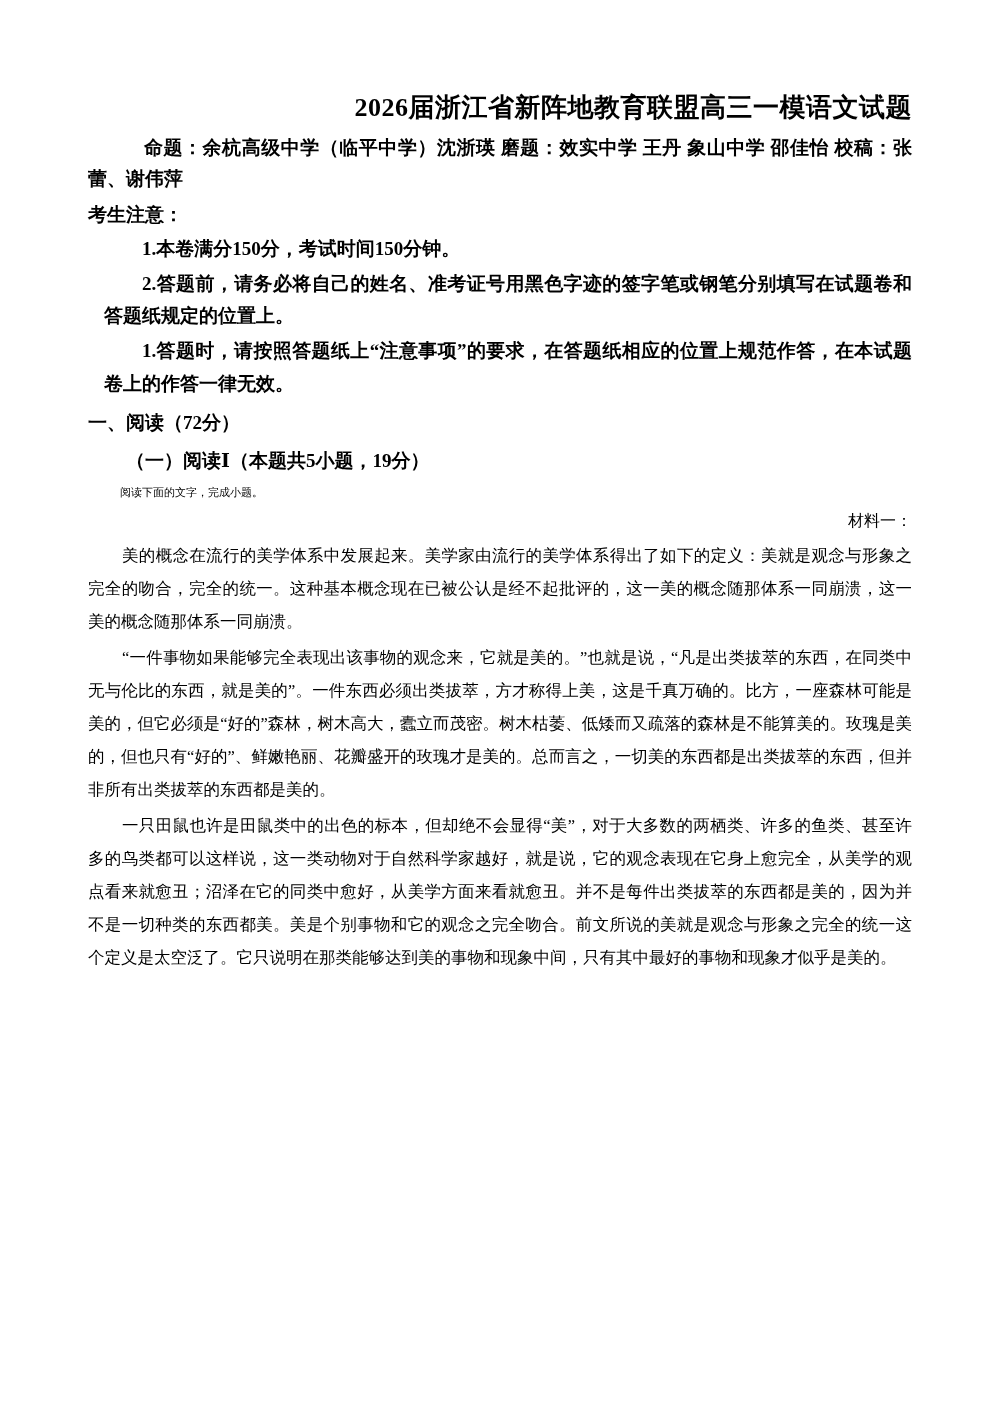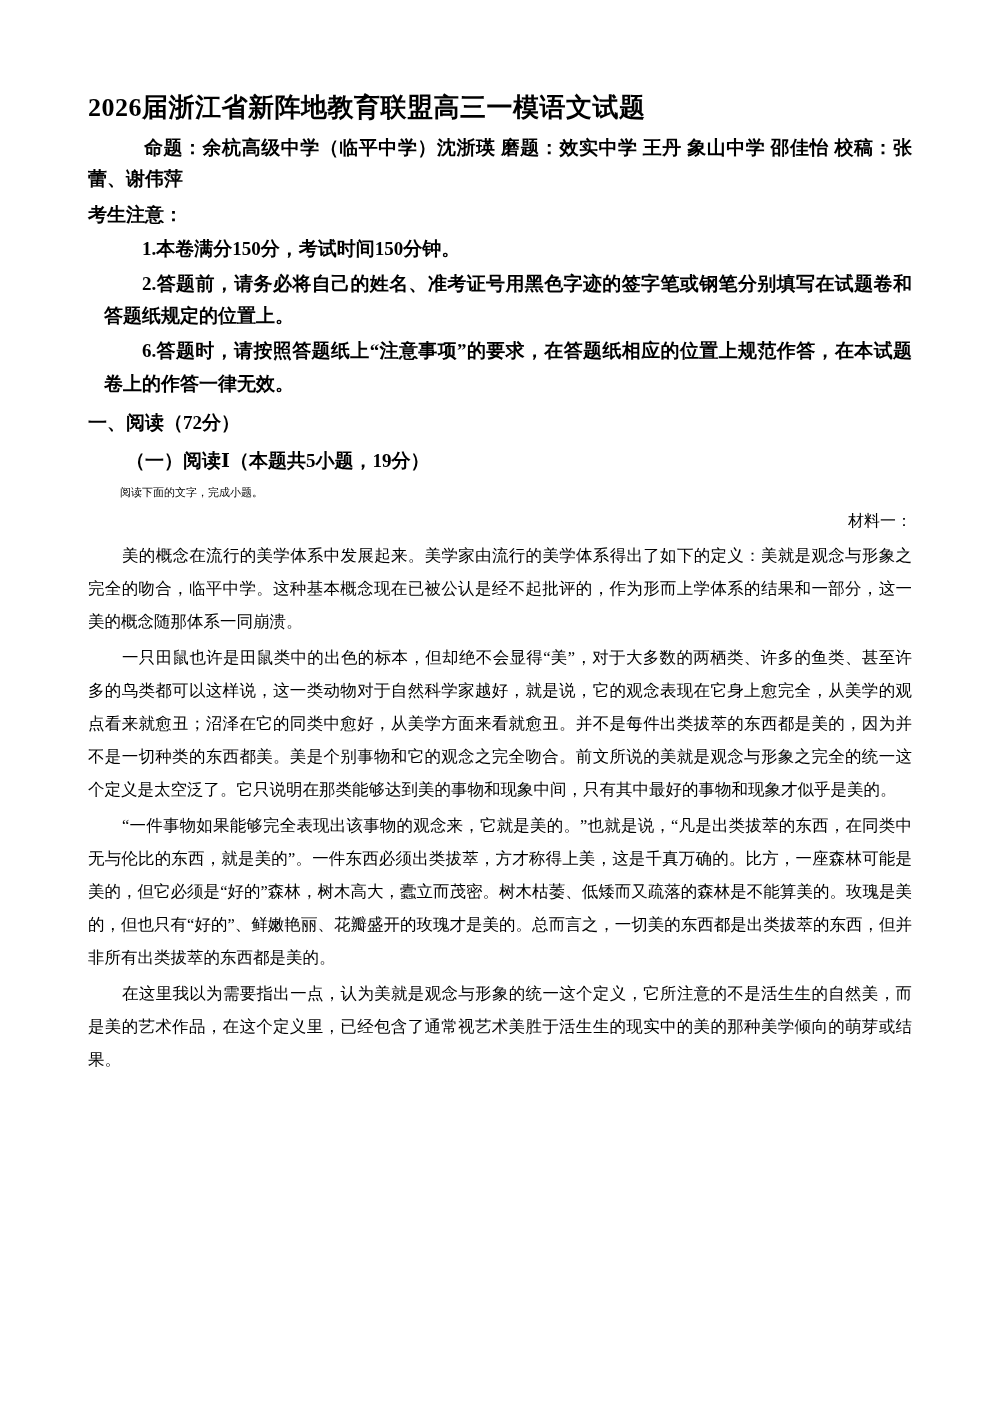--- a/index.html
+++ b/index.html
@@ -15,21 +15,21 @@
     -webkit-font-smoothing: antialiased;
   }
   .page {
     width: 1000px;
     height: 1414px;
     box-sizing: border-box;
     padding: 78px 88px 40px 88px;
     position: relative;
   }
   .doc-title {
-    text-align: left;
+    text-align: right;
     font-size: 26px;
     font-weight: bold;
     letter-spacing: 0.5px;
     line-height: 1.5;
     margin: 10px 0 6px 0;
   }
   .credits {
     font-size: 19px;
     font-weight: bold;
     line-height: 1.62;
@@ -92,28 +92,27 @@
 <div class="page">
 
   <h1 class="doc-title">2026届浙江省新阵地教育联盟高三一模语文试题</h1>
 
   <p class="credits">命题：余杭高级中学（临平中学）沈浙瑛 磨题：效实中学 王丹 象山中学 邵佳怡 校稿：张蕾、谢伟萍</p>
 
   <p class="notice-head">考生注意：</p>
 
   <p class="notice-item">1.本卷满分150分，考试时间150分钟。</p>
   <p class="notice-item">2.答题前，请务必将自己的姓名、准考证号用黑色字迹的签字笔或钢笔分别填写在试题卷和答题纸规定的位置上。</p>
-  <p class="notice-item">6.答题时，请按照答题纸上“注意事项”的要求，在答题纸相应的位置上规范作答，在本试题卷上的作答一律无效。</p>
+  <p class="notice-item">1.答题时，请按照答题纸上“注意事项”的要求，在答题纸相应的位置上规范作答，在本试题卷上的作答一律无效。</p>
 
   <p class="section-head">一、阅读（72分）</p>
 
   <p class="sub-head">（一）阅读Ⅰ（本题共5小题，19分）</p>
 
   <p class="instruction">阅读下面的文字，完成小题。</p>
 
   <p class="material-label">材料一：</p>
 
-  <p class="body-para">美的概念在流行的美学体系中发展起来。美学家由流行的美学体系得出了如下的定义：美就是观念与形象之完全的吻合，临平中学。这种基本概念现在已被公认是经不起批评的，作为形而上学体系的结果和一部分，这一美的概念随那体系一同崩溃。</p>
+  <p class="body-para">美的概念在流行的美学体系中发展起来。美学家由流行的美学体系得出了如下的定义：美就是观念与形象之完全的吻合，完全的统一。这种基本概念现在已被公认是经不起批评的，这一美的概念随那体系一同崩溃，这一美的概念随那体系一同崩溃。</p>
+  <p class="body-para">“一件事物如果能够完全表现出该事物的观念来，它就是美的。”也就是说，“凡是出类拔萃的东西，在同类中无与伦比的东西，就是美的”。一件东西必须出类拔萃，方才称得上美，这是千真万确的。比方，一座森林可能是美的，但它必须是“好的”森林，树木高大，蠹立而茂密。树木枯萎、低矮而又疏落的森林是不能算美的。玫瑰是美的，但也只有“好的”、鲜嫩艳丽、花瓣盛开的玫瑰才是美的。总而言之，一切美的东西都是出类拔萃的东西，但并非所有出类拔萃的东西都是美的。</p>
   <p class="body-para">一只田鼠也许是田鼠类中的出色的标本，但却绝不会显得“美”，对于大多数的两栖类、许多的鱼类、甚至许多的鸟类都可以这样说，这一类动物对于自然科学家越好，就是说，它的观念表现在它身上愈完全，从美学的观点看来就愈丑；沼泽在它的同类中愈好，从美学方面来看就愈丑。并不是每件出类拔萃的东西都是美的，因为并不是一切种类的东西都美。美是个别事物和它的观念之完全吻合。前文所说的美就是观念与形象之完全的统一这个定义是太空泛了。它只说明在那类能够达到美的事物和现象中间，只有其中最好的事物和现象才似乎是美的。</p>
-  <p class="body-para">“一件事物如果能够完全表现出该事物的观念来，它就是美的。”也就是说，“凡是出类拔萃的东西，在同类中无与伦比的东西，就是美的”。一件东西必须出类拔萃，方才称得上美，这是千真万确的。比方，一座森林可能是美的，但它必须是“好的”森林，树木高大，蠹立而茂密。树木枯萎、低矮而又疏落的森林是不能算美的。玫瑰是美的，但也只有“好的”、鲜嫩艳丽、花瓣盛开的玫瑰才是美的。总而言之，一切美的东西都是出类拔萃的东西，但并非所有出类拔萃的东西都是美的。</p>
-  <p class="body-para">在这里我以为需要指出一点，认为美就是观念与形象的统一这个定义，它所注意的不是活生生的自然美，而是美的艺术作品，在这个定义里，已经包含了通常视艺术美胜于活生生的现实中的美的那种美学倾向的萌芽或结果。</p>
 
 </div>
 
 </body></html>

